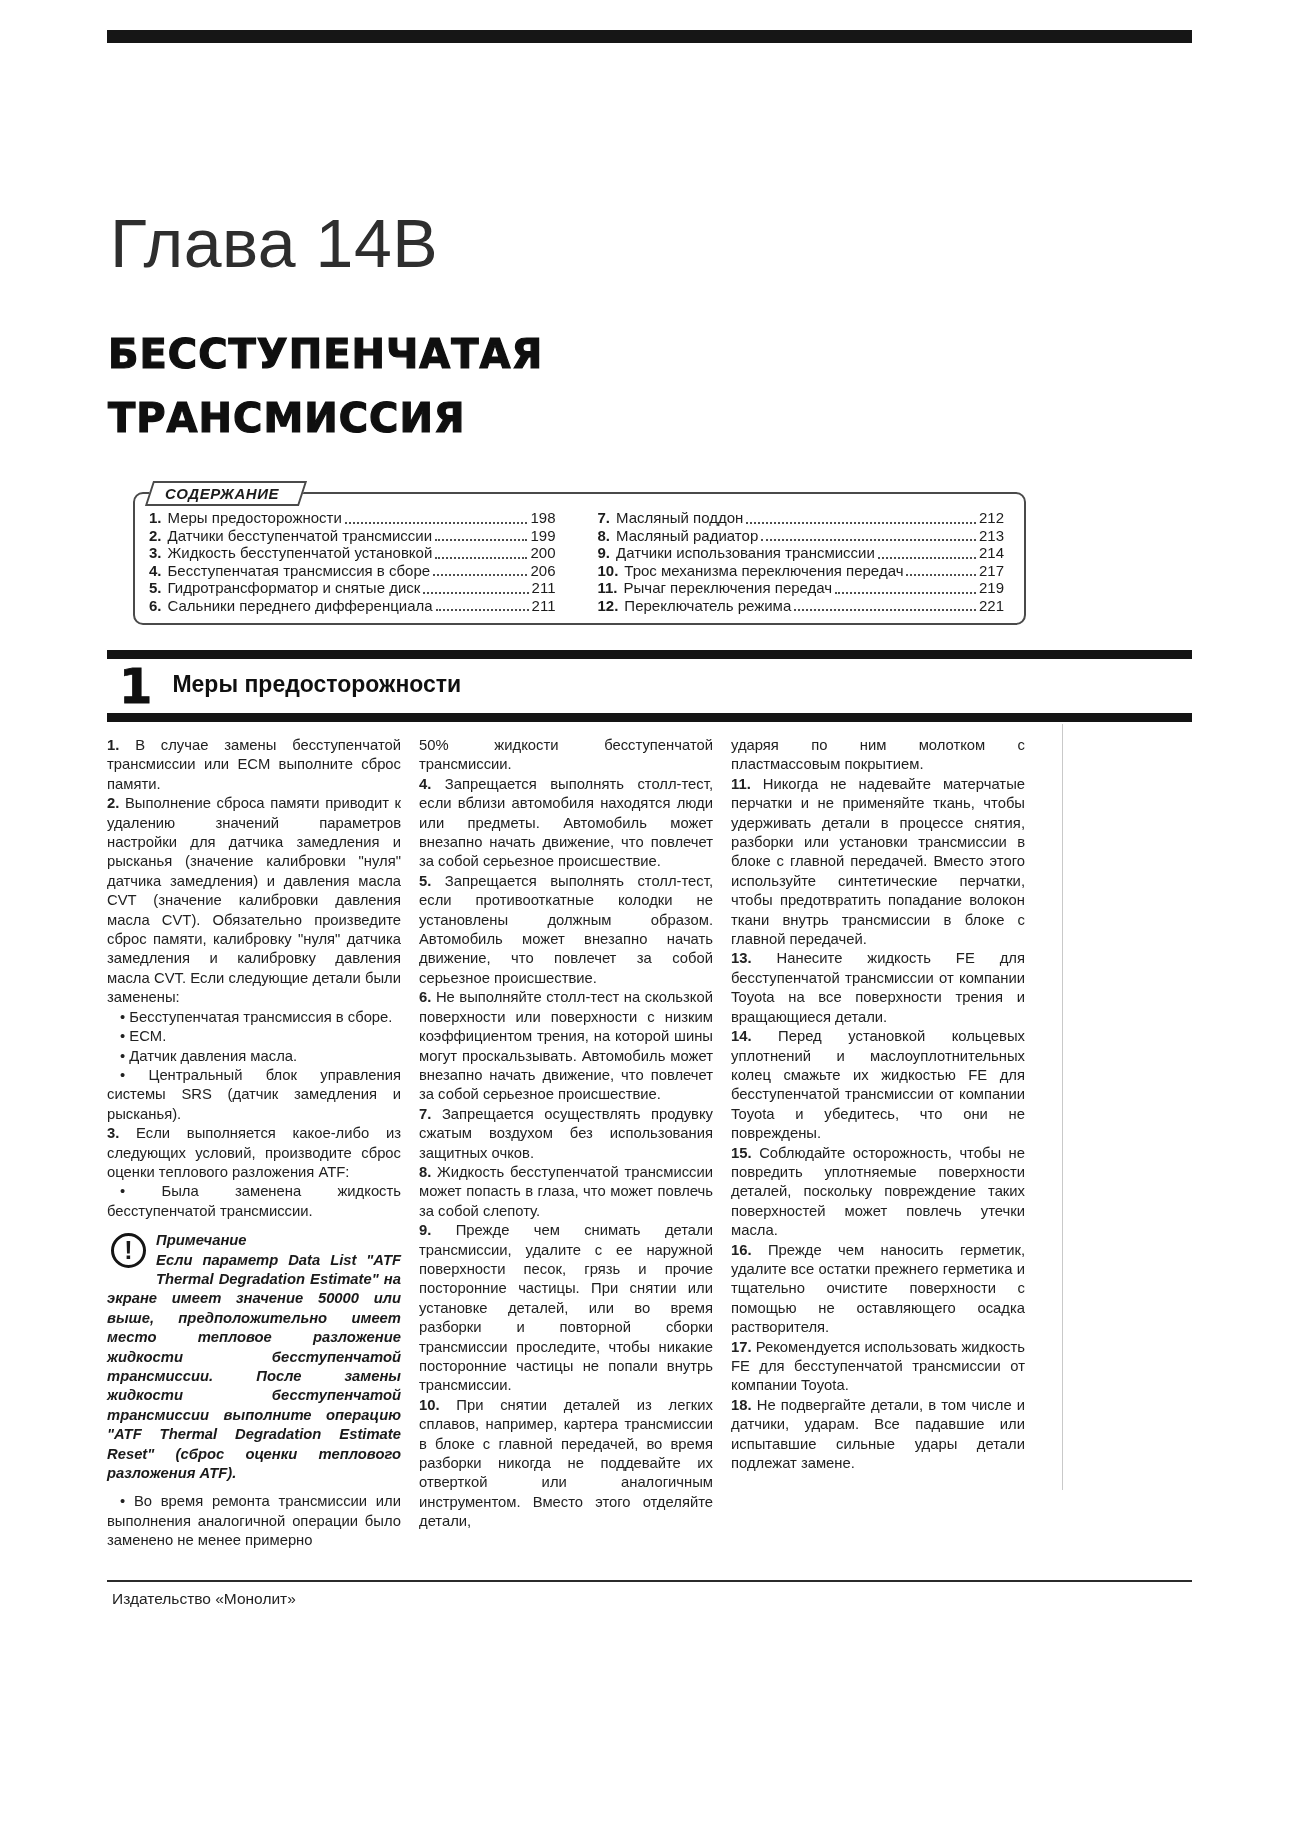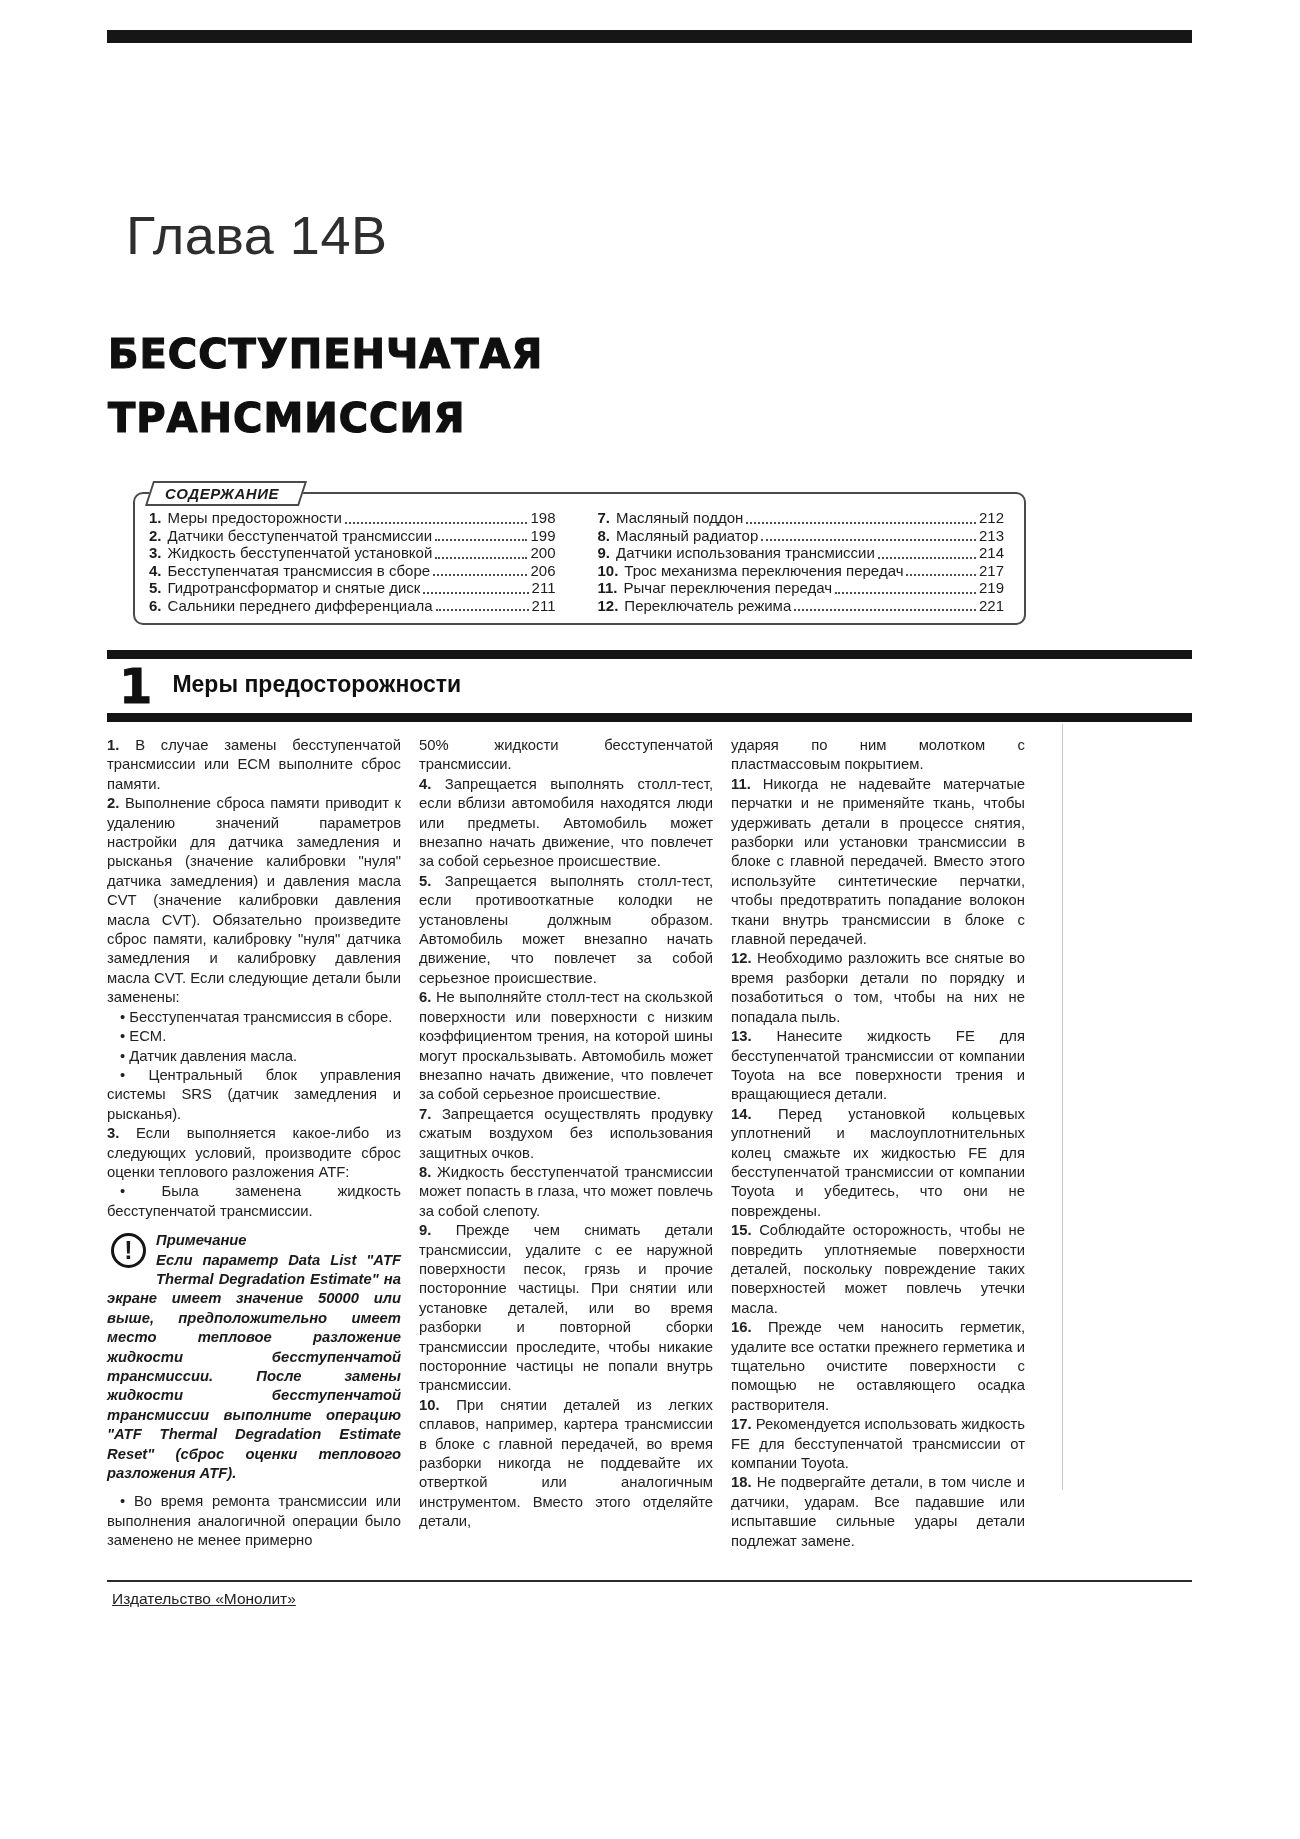--- a/index.html
+++ b/index.html
@@ -11,22 +11,22 @@
     color:#1c1c1c;
     position:relative;
     overflow:hidden;
   }
 
   
   .top-rule { position:absolute; left:107px; top:30px; width:1085px; height:13px; background:#161616; }
 
   
   .chapter {
-    position:absolute; left:126px; top:204px;
-    font-size:54px; font-weight:400; color:#2e2e2e; letter-spacing:0.5px;
+    position:absolute; left:110px; top:204px;
+    font-size:68px; font-weight:400; color:#2e2e2e; letter-spacing:0.5px;
   }
 
   
   .page-title {
     position:absolute; left:108px; top:322px;
     font-family:"DejaVu Sans", sans-serif;
     font-weight:bold; font-size:40px; line-height:64px;
     color:#0f0f0f; letter-spacing:1px;
     -webkit-text-stroke:1.2px #0f0f0f;
   }
@@ -82,21 +82,21 @@
     margin:3px 10px 3px 4px;
   }
   .note-title { padding-top:1px; }
   .note-body { text-align:justify; }
 
   
   .right-rule { position:absolute; left:1062px; top:724px; width:1px; height:766px; background:#c9c9c9; }
 
   
   .footer-rule { position:absolute; left:107px; top:1580px; width:1085px; height:2px; background:#2b2b2b; }
-  .footer-text { position:absolute; left:112px; top:1590px; font-size:15.5px; color:#222;text-decoration:underline; }
+  .footer-text { position:absolute; left:112px; top:1590px; font-size:15.5px; color:#222; }
 </style>
 </head>
 <body>
 
 <div class="page">
 
   <div class="top-rule"></div>
 
   <div class="chapter">Глава 14В</div>
 
@@ -221,21 +221,20 @@
         <p class="para"><span class="pnum">5.</span>&nbsp;Запрещается выполнять столл-тест, если противооткатные колодки не установлены должным образом. Автомобиль может внезапно начать движение, что повлечет за собой серьезное происшествие.</p>
         <p class="para"><span class="pnum">6.</span>&nbsp;Не выполняйте столл-тест на скользкой поверхности или поверхности с низким коэффициентом трения, на которой шины могут проскальзывать. Автомобиль может внезапно начать движение, что повлечет за собой серьезное происшествие.</p>
         <p class="para"><span class="pnum">7.</span>&nbsp;Запрещается осуществлять продувку сжатым воздухом без использования защитных очков.</p>
         <p class="para"><span class="pnum">8.</span>&nbsp;Жидкость бесступенчатой трансмиссии может попасть в глаза, что может повлечь за собой слепоту.</p>
         <p class="para"><span class="pnum">9.</span>&nbsp;Прежде чем снимать детали трансмиссии, удалите с ее наружной поверхности песок, грязь и прочие посторонние частицы. При снятии или установке деталей, или во время разборки и повторной сборки трансмиссии проследите, чтобы никакие посторонние частицы не попали внутрь трансмиссии.</p>
         <p class="para"><span class="pnum">10.</span>&nbsp;При снятии деталей из легких сплавов, например, картера трансмиссии в блоке с главной передачей, во время разборки никогда не поддевайте их отверткой или аналогичным инструментом. Вместо этого отделяйте детали,</p>
       </div>
     <div class="col" id="col3">
         <p class="para">ударяя по ним молотком с пластмассовым покрытием.</p>
         <p class="para"><span class="pnum">11.</span>&nbsp;Никогда не надевайте матерчатые перчатки и не применяйте ткань, чтобы удерживать детали в процессе снятия, разборки или установки трансмиссии в блоке с главной передачей. Вместо этого используйте синтетические перчатки, чтобы предотвратить попадание волокон ткани внутрь трансмиссии в блоке с главной передачей.</p>
-        <p class="para"><span class="pnum">12.</span>&nbsp;Необходимо разложить все снятые во время разборки детали по порядку и позаботиться о том, чтобы на них не попадала пыль.</p>
         <p class="para"><span class="pnum">13.</span>&nbsp;Нанесите жидкость FE для бесступенчатой трансмиссии от компании Toyota на все поверхности трения и вращающиеся детали.</p>
         <p class="para"><span class="pnum">14.</span>&nbsp;Перед установкой кольцевых уплотнений и маслоуплотнительных колец смажьте их жидкостью FE для бесступенчатой трансмиссии от компании Toyota и убедитесь, что они не повреждены.</p>
         <p class="para"><span class="pnum">15.</span>&nbsp;Соблюдайте осторожность, чтобы не повредить уплотняемые поверхности деталей, поскольку повреждение таких поверхностей может повлечь утечки масла.</p>
         <p class="para"><span class="pnum">16.</span>&nbsp;Прежде чем наносить герметик, удалите все остатки прежнего герметика и тщательно очистите поверхности с помощью не оставляющего осадка растворителя.</p>
         <p class="para"><span class="pnum">17.</span>&nbsp;Рекомендуется использовать жидкость FE для бесступенчатой трансмиссии от компании Toyota.</p>
         <p class="para"><span class="pnum">18.</span>&nbsp;Не подвергайте детали, в том числе и датчики, ударам. Все падавшие или испытавшие сильные удары детали подлежат замене.</p>
       </div>
   </div>
 
   <div class="right-rule"></div>

